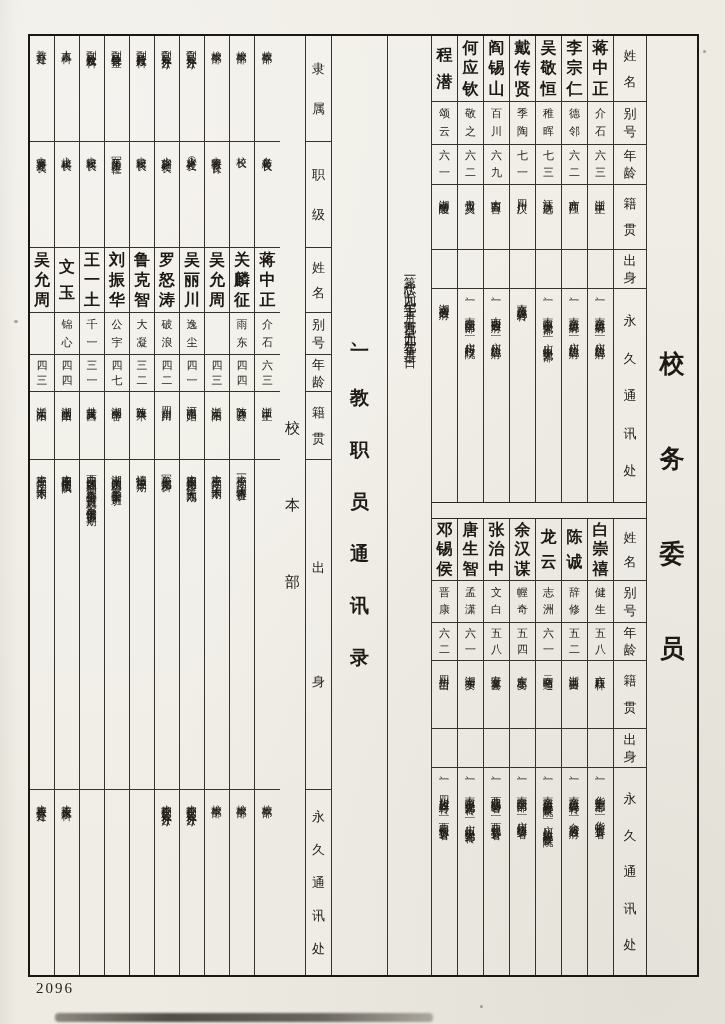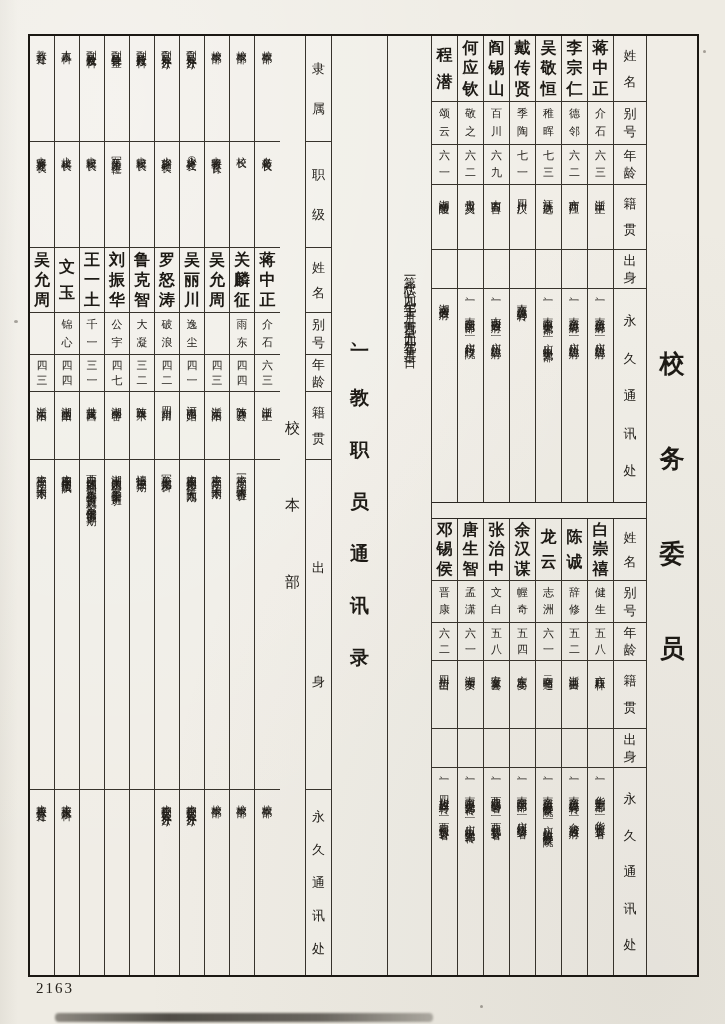--- a/index.html
+++ b/index.html
@@ -833,18 +833,18 @@
       <div class="tallcell" id="committee-title">
           <span>校</span>
           <span>务</span>
           <span>委</span>
           <span>员</span>
         </div>
     </div>
 
   </div>
 
-  <div class="page-number">2163</div>
+  <div class="page-number">2096</div>
   <div class="smudge"></div>
   <div class="speck" style="left:703px;top:50px;width:3px;height:3px;"></div>
   <div class="speck" style="left:14px;top:320px;width:4px;height:3px;"></div>
   <div class="speck" style="left:480px;top:1005px;width:3px;height:3px;"></div>
 </div>
 
 </body></html>

